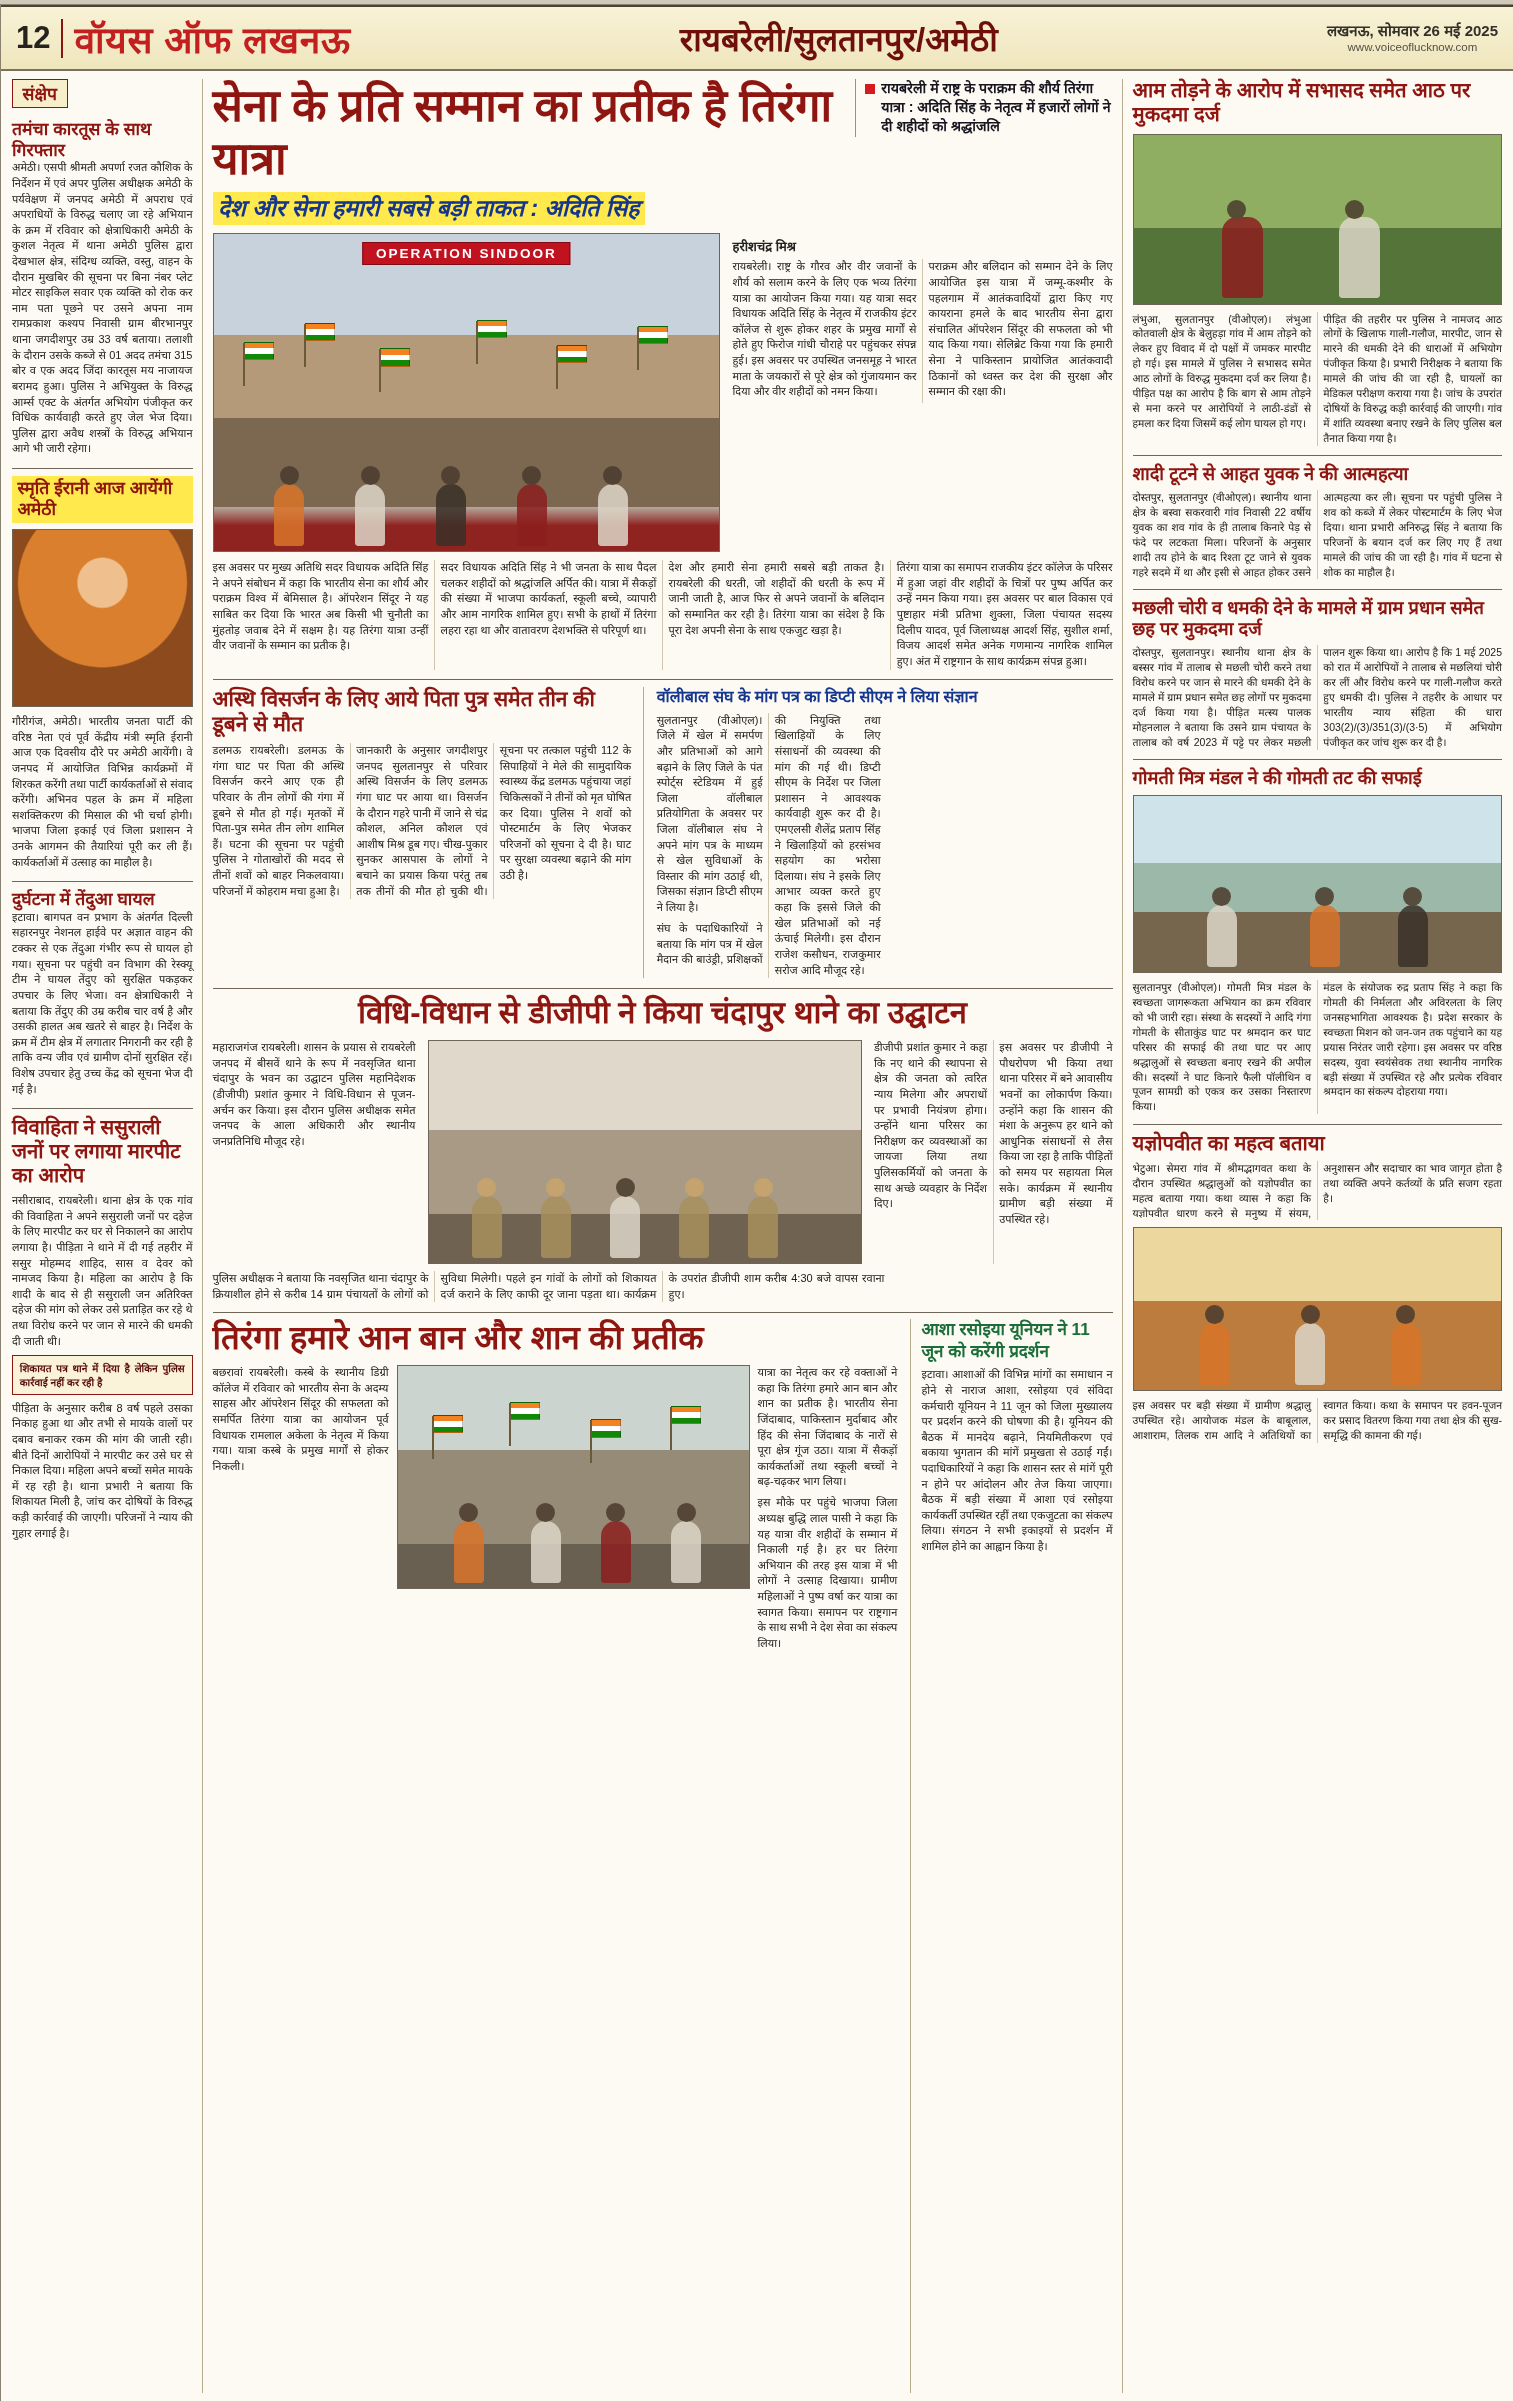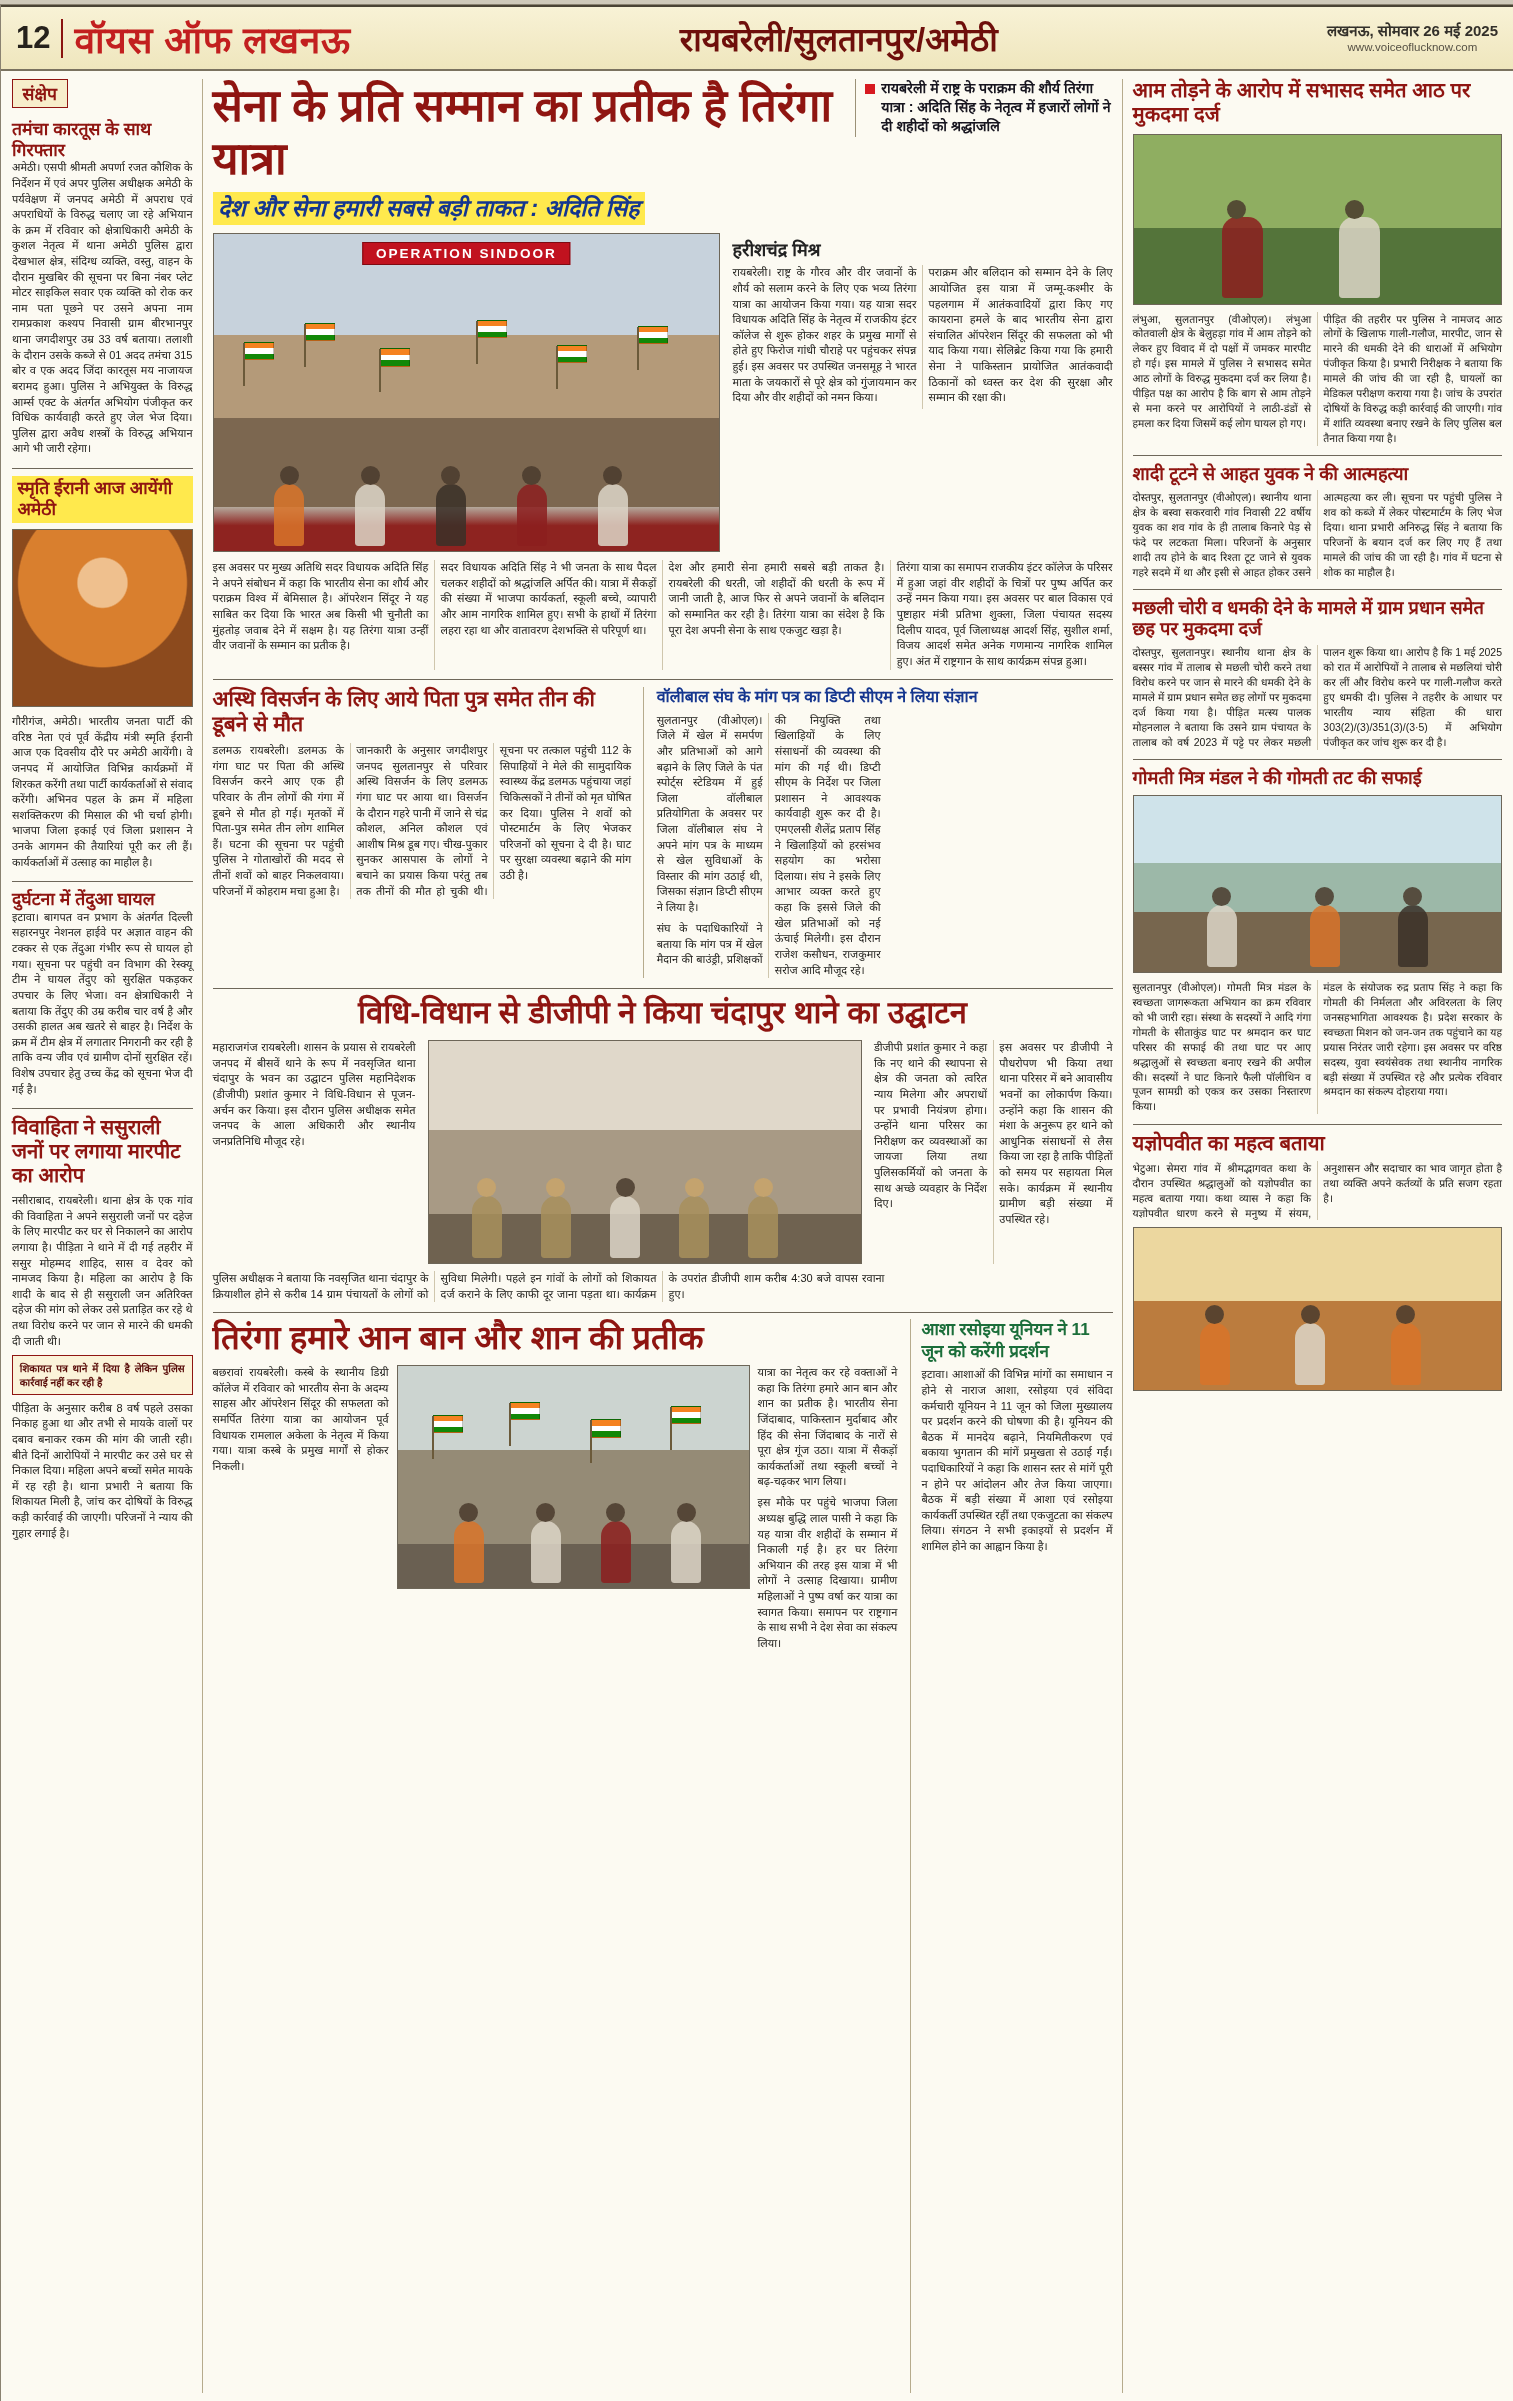--- a/index.html
+++ b/index.html
@@ -31,21 +31,21 @@
   .rule-top { border-top:1.4px solid #6e675a; padding-top:6.8px; }
 
   
   .h-maroon { color:#8f1511; font-weight:bold; line-height:1.18; }
   .h-blue   { color:#15368f; font-weight:bold; line-height:1.2; }
   .h-green  { color:#1b6e3a; font-weight:bold; line-height:1.25; }
   .body-txt { font-size:11px; line-height:1.42; text-align:justify; color:#1b1a17; }
   .body-txt + .body-txt { margin-top:5.4px; }
   .cols { column-gap:12.2px; column-rule:0.7px solid #cfc6ad; }
   .cols-2 { columns:2; } .cols-3 { columns:3; } .cols-4 { columns:4; }
-  .byline { font-weight:bold; font-size:18px; color:#222; margin:4.1px 0; }
+  .byline { font-weight:bold; font-size:13px; color:#222; margin:4.1px 0; }
 
   .brief-tag { display:inline-block; font-size:17.6px; font-weight:bold; color:#8f1511;
                border:1.4px solid #8f1511; padding:1.4px 9.5px; background:#f7eecb; align-self:flex-start; }
 
   .hl-yellow { background:#ffe94d; padding:2.7px 5.4px; display:inline-block; }
 
   .subrow { display:grid; grid-template-columns:1fr 258px; column-gap:11px; align-items:start; }
   .highlight-box { border-left:0.7px solid #9b9177; padding-left:9.5px; display:flex; gap:6.8px; }
   .bullet-sq { flex:0 0 9.5px; width:9.5px; height:9.5px; margin-top:5.4px; background:#d71920; }
   .highlight-txt { font-size:14.2px; font-weight:bold; color:#17151f; line-height:1.35; text-align:left; }
@@ -321,17 +321,20 @@
       <article>
         <h2 class="h-maroon r-head-lg">यज्ञोपवीत का महत्व बताया</h2>
         <div class="cols cols-2" style="margin-top:5.4px;">
           <p class="body-txt">भेटुआ। सेमरा गांव में श्रीमद्भागवत कथा के दौरान उपस्थित श्रद्धालुओं को यज्ञोपवीत का महत्व बताया गया। कथा व्यास ने कहा कि यज्ञोपवीत धारण करने से मनुष्य में संयम, अनुशासन और सदाचार का भाव जागृत होता है तथा व्यक्ति अपने कर्तव्यों के प्रति सजग रहता है।</p>
         </div>
         <figure class="photo photo-yagya" style="margin:6.8px 0;">
           <div class="person p-saffron" style="left:18%;"></div>
           <div class="person p-white" style="left:44%;"></div>
           <div class="person p-saffron" style="left:70%;"></div>
         </figure>
+        <div class="cols cols-2">
+          <p class="body-txt">इस अवसर पर बड़ी संख्या में ग्रामीण श्रद्धालु उपस्थित रहे। आयोजक मंडल के बाबूलाल, आशाराम, तिलक राम आदि ने अतिथियों का स्वागत किया। कथा के समापन पर हवन-पूजन कर प्रसाद वितरण किया गया तथा क्षेत्र की सुख-समृद्धि की कामना की गई।</p>
+        </div>
       </article>
     </aside>
   </div>
 </div>
 
 
 </body></html>

